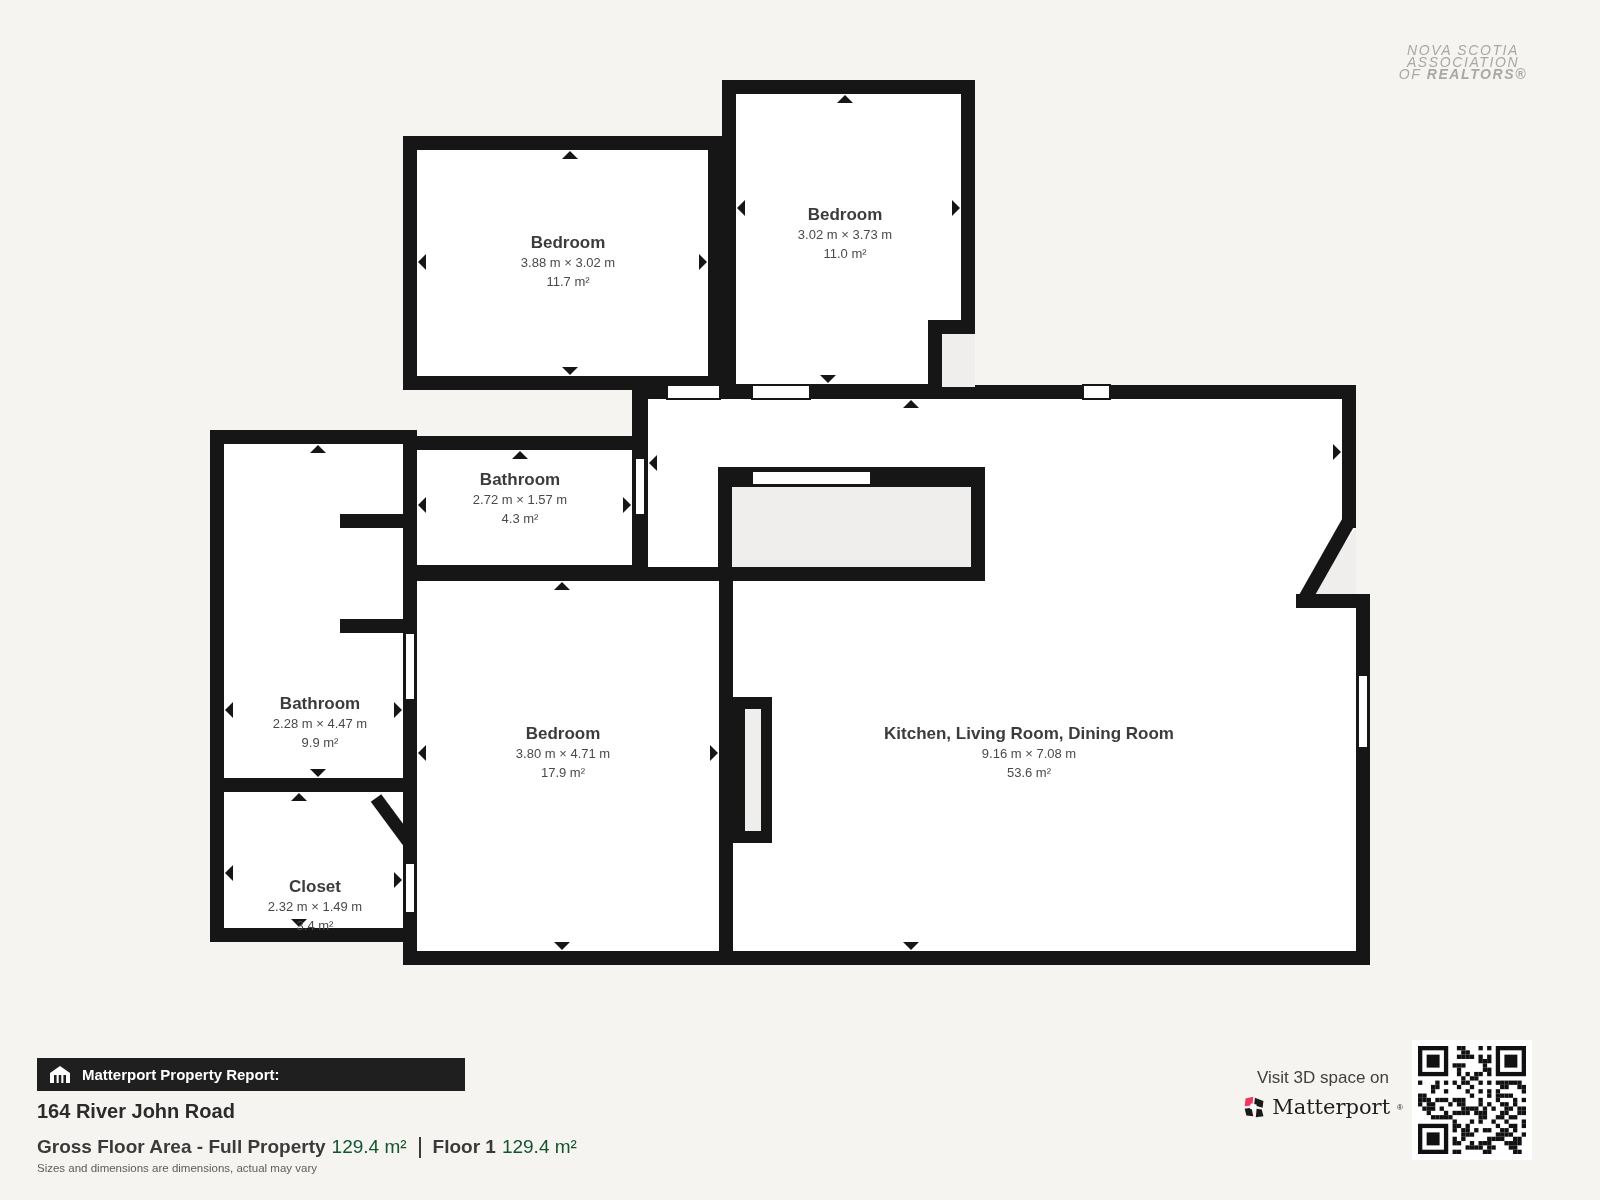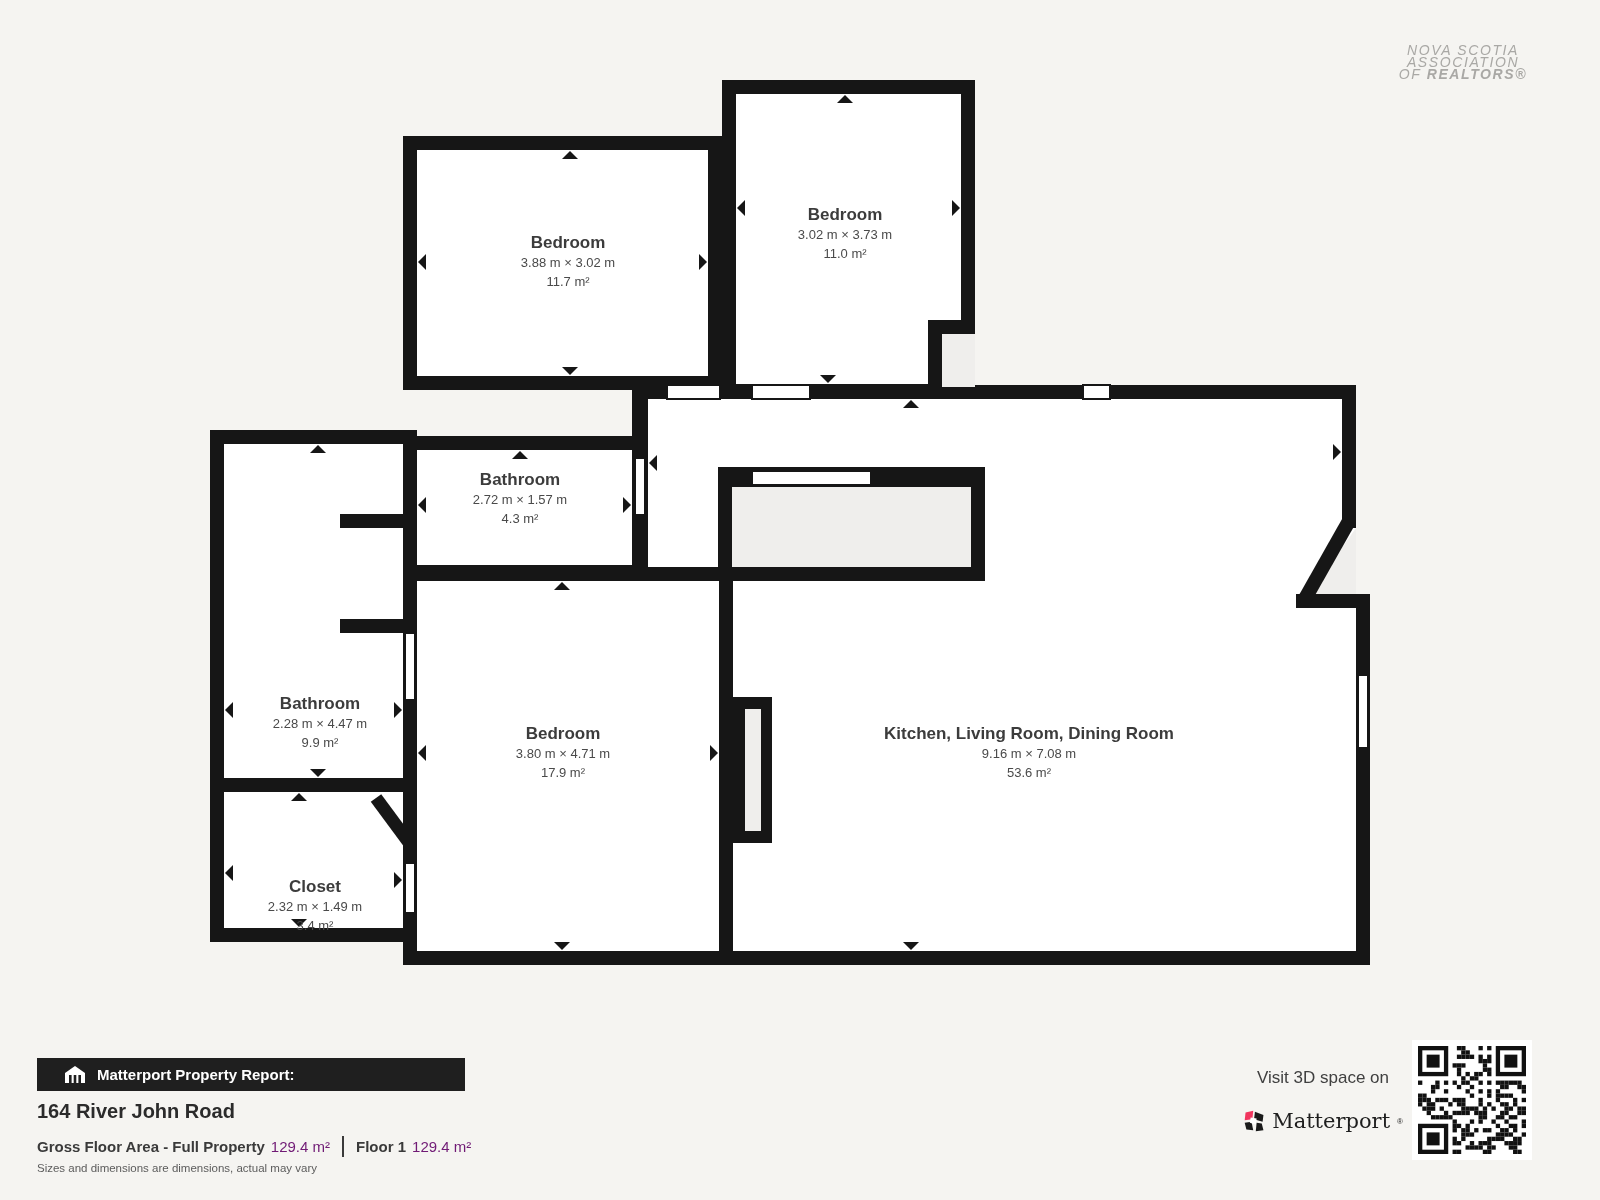--- a/index.html
+++ b/index.html
@@ -14,32 +14,32 @@
   .room-label .t{font-size:17px;font-weight:bold;color:#3c3c3c;line-height:21px;}
   .room-label .d{font-size:13px;color:#4a4a4a;line-height:19px;}
   
   .nsar{position:absolute;right:52px;top:22px;width:170px;text-align:center;color:#a9a8a5;}
   .nsar-row{display:flex;align-items:flex-end;justify-content:center;height:52px;}
   .nsar-txt{font-family:"DejaVu Sans",sans-serif;font-weight:bold;font-size:47px;line-height:44px;letter-spacing:-2px;color:#a9a8a5;}
   .nsar-tag{margin-top:22px;font-size:14px;letter-spacing:1.6px;line-height:12px;color:#a9a8a5;font-style:italic;}
   .nsar-tag b{font-weight:bold;}
   
   .report-bar{position:absolute;left:37px;top:1058px;width:428px;height:33px;background:#1f1f1f;
-    display:flex;align-items:center;gap:12px;padding-left:28px;box-sizing:border-box;}
+    display:flex;align-items:center;gap:12px;padding-left:13px;box-sizing:border-box;}
   .report-bar span{color:#fff;font-size:15px;font-weight:bold;}
   .address{position:absolute;left:37px;top:1100px;font-size:20px;font-weight:bold;color:#2b2b2b;}
-  .gfa{position:absolute;left:37px;top:1136px;display:flex;align-items:center;font-size:15px;color:#333;}
+  .gfa{position:absolute;left:37px;top:1136px;display:flex;align-items:center;font-size:19px;color:#333;}
   .gfa .lab{font-weight:bold;color:#3a3a3a;}
-  .gfa .val{color:#701a75;margin-left:6px;}
+  .gfa .val{color:#14532d;margin-left:6px;}
   .gfa .divider{display:inline-block;width:2px;height:21px;background:#3a3a3a;margin:0 12px;}
   .disclaimer{position:absolute;left:37px;top:1162px;font-size:11.5px;color:#5c5c5c;}
   
   .cta{position:absolute;left:1243px;top:1068px;width:160px;text-align:center;}
   .cta .visit{font-size:17px;color:#404040;}
-  .cta .brandrow{margin-top:20px;display:flex;align-items:center;justify-content:center;gap:7px;}
+  .cta .brandrow{margin-top:6px;display:flex;align-items:center;justify-content:center;gap:7px;}
   .cta .brand{font-family:"DejaVu Serif",serif;font-size:21px;color:#1e1e1e;}
   .cta .mark{font-size:8px;color:#1e1e1e;vertical-align:super;}
   .qr{position:absolute;left:1412px;top:1040px;width:120px;height:120px;background:#fff;
     display:flex;align-items:center;justify-content:center;}
 </style>
 </head>
 <body>
 
 <div class="canvas">
 

